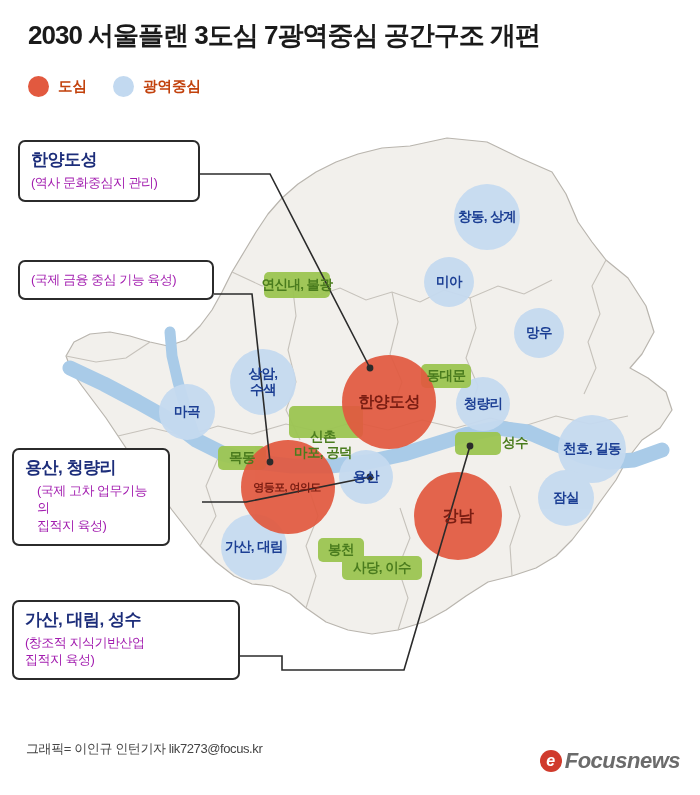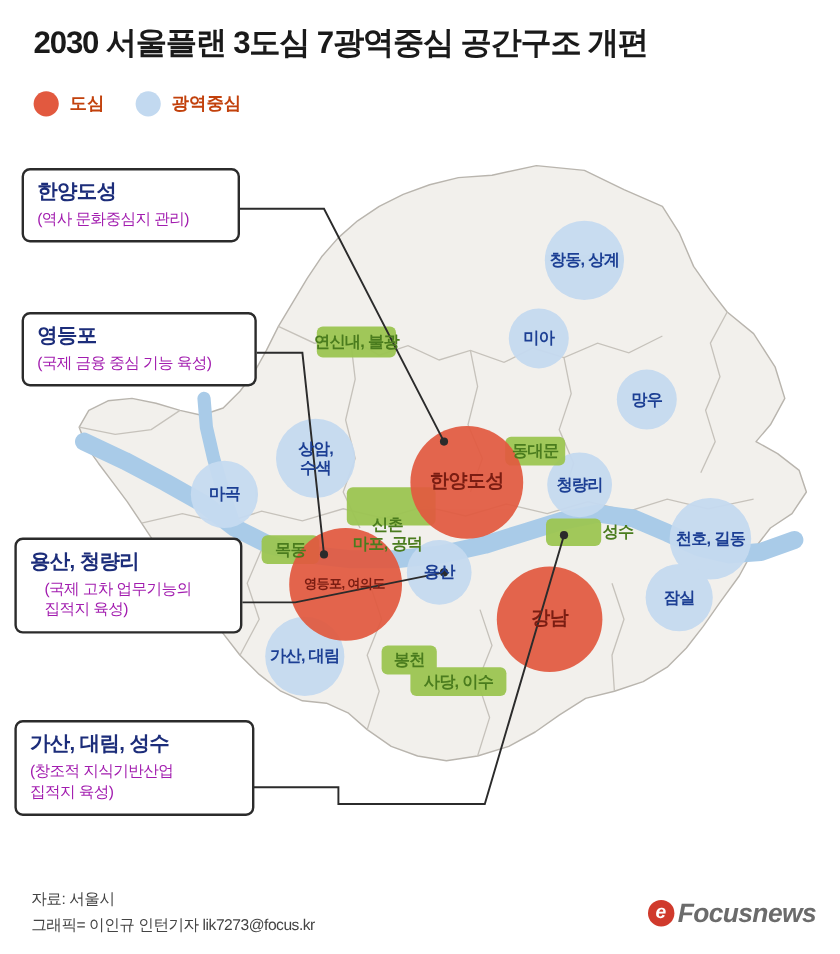--- a/index.html
+++ b/index.html
@@ -91,22 +91,22 @@
     white-space: nowrap;
   }
   .callout .c-sub {
     font-size: 13px;
     color: #a21caf;
     letter-spacing: -0.5px;
     margin-top: 2px;
   }
   #callout-hanyang { left: 18px; top: 30px;  width: 182px; }
   #callout-ydp     { left: 18px; top: 150px; width: 196px; }
-  #callout-yongsan { left: 12px; top: 338px; width: 190px; }
-  #callout-gasan   { left: 12px; top: 490px; width: 200px; }
+  #callout-yongsan { left: 12px; top: 338px; width: 158px; }
+  #callout-gasan   { left: 12px; top: 490px; width: 228px; }
 
   
   .mlabel {
     position: absolute;
     font-size: 13.5px;
     letter-spacing: -0.6px;
     line-height: 1.15;
     text-align: center;
     white-space: pre;
     transform: translate(-50%, -50%);
@@ -276,39 +276,37 @@
     <div class="mlabel blue" style="left:254px; top:437px;">가산, 대림</div>
     <div class="mlabel green" style="left:341px; top:440px;">봉천</div>
     <div class="mlabel green" style="left:382px; top:458px;">사당, 이수</div>
 
     <div class="callout" id="callout-hanyang">
       <div class="c-title">한양도성</div>
       <div class="c-sub">(역사 문화중심지 관리)</div>
     </div>
 
     <div class="callout" id="callout-ydp">
-      <div class="c-title">영등포</div>
       <div class="c-sub">(국제 금융 중심 기능 육성)</div>
     </div>
 
     <div class="callout" id="callout-yongsan">
       <div class="c-title">용산, 청량리</div>
       <div class="c-sub" style="white-space:pre-line;margin-left:12px;">(국제 고차 업무기능의
 집적지 육성)</div>
     </div>
 
     <div class="callout" id="callout-gasan">
       <div class="c-title">가산, 대림, 성수</div>
       <div class="c-sub" style="white-space:pre-line;">(창조적 지식기반산업
 집적지 육성)</div>
     </div>
   </div>
 
   <div class="footer">
-    <div>자료: 서울시</div>
     <div>그래픽= 이인규 인턴기자 lik7273@focus.kr</div>
   </div>
 
   <div class="logo">
     <span class="logo-e">e</span>
     <span class="logo-text">Focusnews</span>
   </div>
 
 </div>
 

